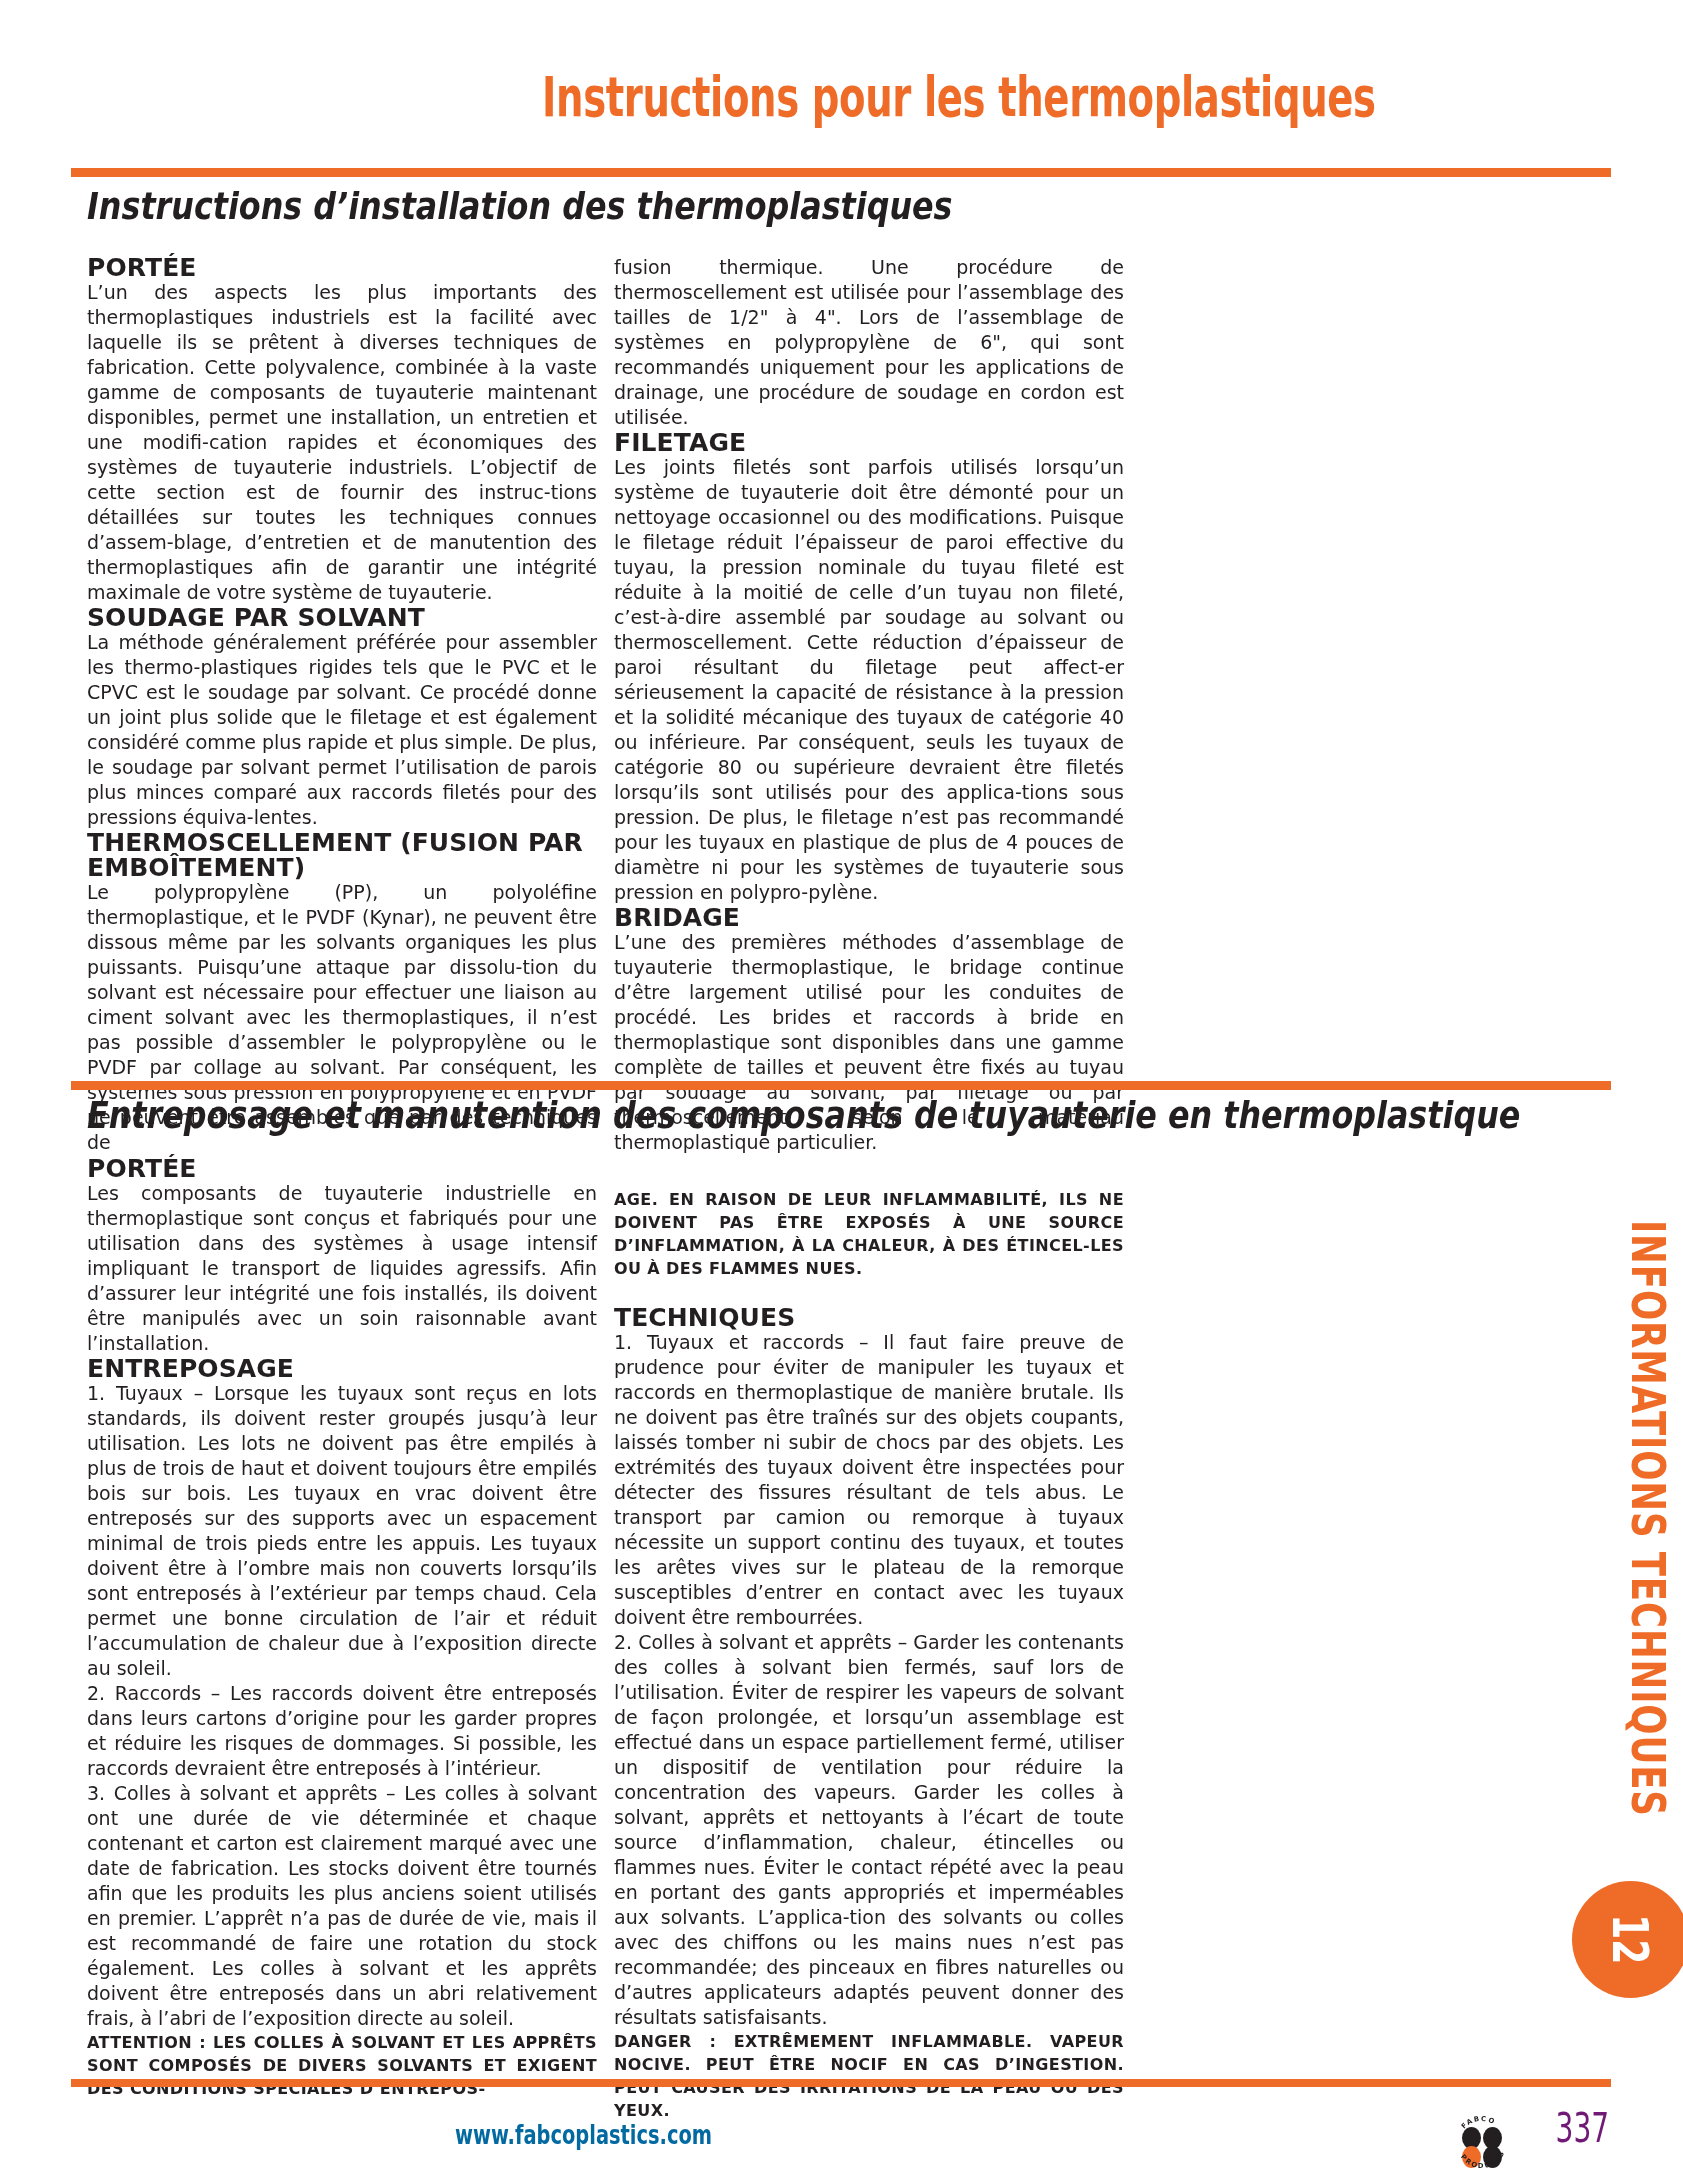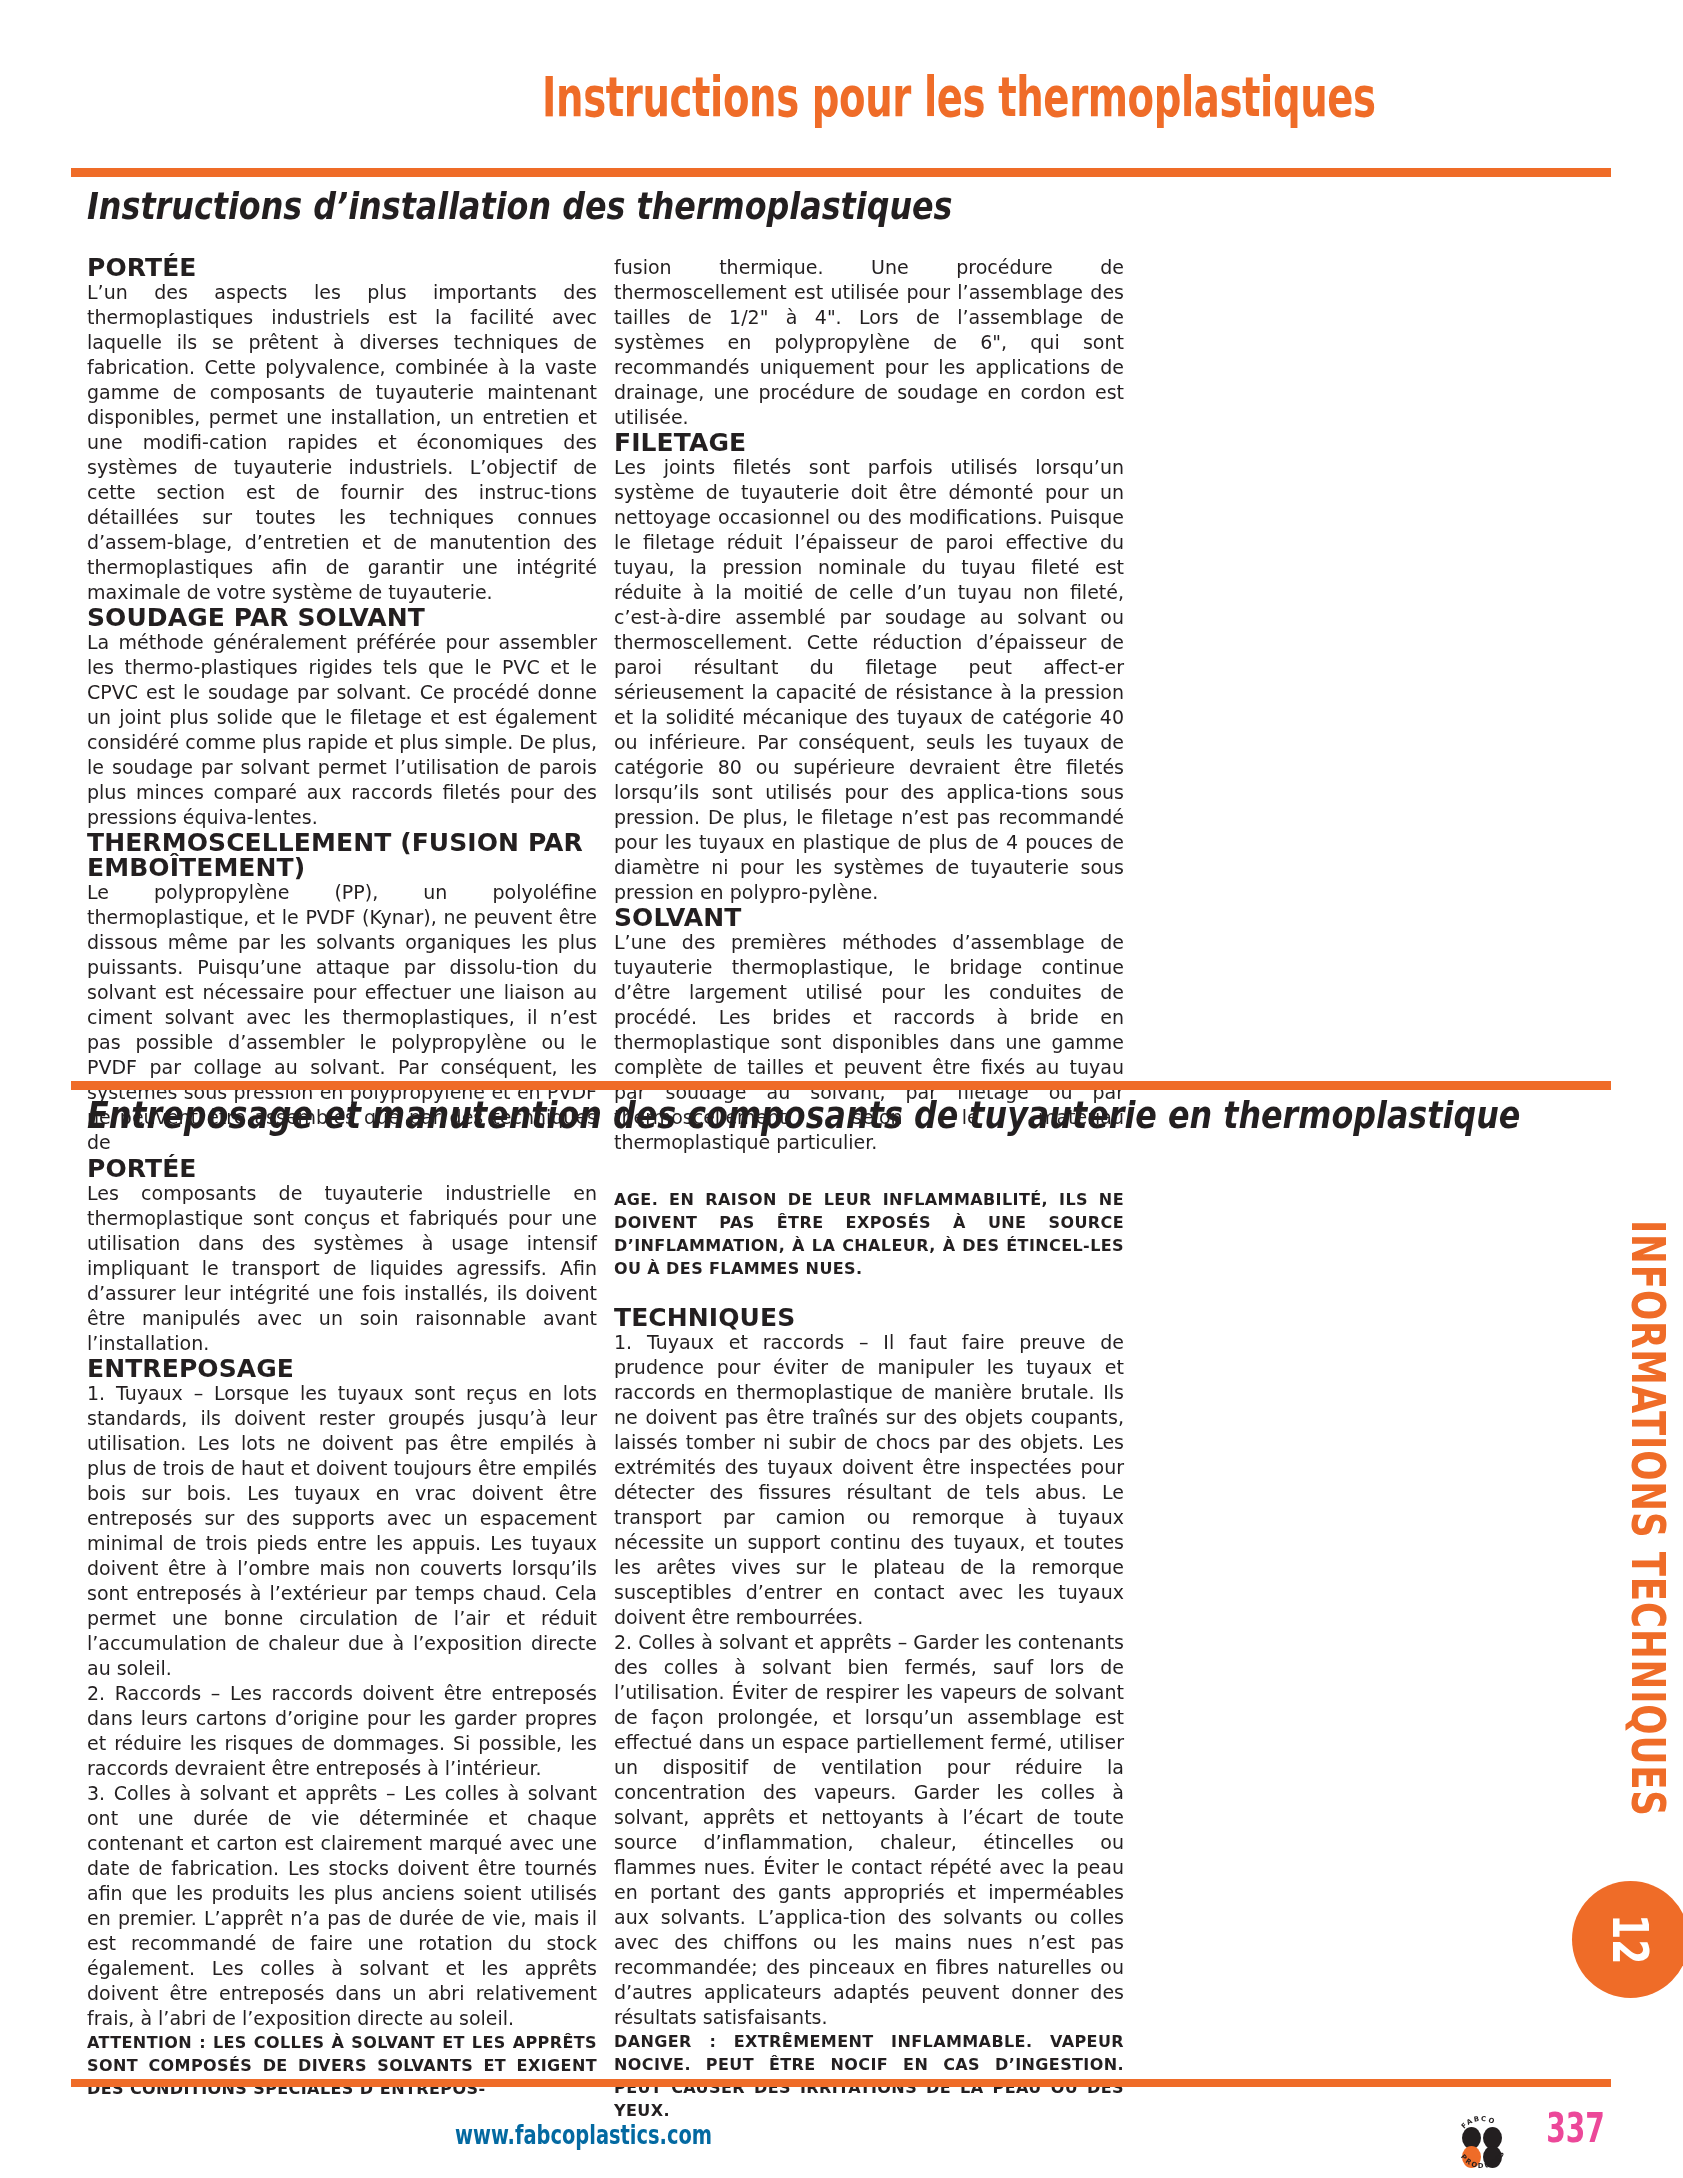--- a/index.html
+++ b/index.html
@@ -208,24 +208,25 @@
     width: 61px; height: 61px;
     font-size: 6px;
     color: #231f20;
   }
 
   .footer-page {
     position: absolute;
     left: 1538px;
     top: 2105px;
     width: 89px;
-    font-family: "DejaVu Sans Condensed", "Liberation Sans Narrow", "Liberation Sans", sans-serif;
-    font-weight: bold;
+    text-align: center;
+    font-family: "DejaVu Sans Condensed", "Liberation Sans Narrow", "Liberation Sans", sans-serif;
+    font-weight: normal;
     font-size: 40px;
-    color: #ec4899;
+    color: #701a75;
   }
   .footer-page span { display:inline-block; transform: scaleX(0.78); }
 </style>
 </head>
 <body>
 
 <div class="page-header">
   <div class="page-header-title">Instructions pour les thermoplastiques</div>
 </div>
 
@@ -239,21 +240,21 @@
   <div class="subhead">SOUDAGE PAR SOLVANT</div>
   <p>La méthode généralement préférée pour assembler les thermo-plastiques rigides tels que le PVC et le CPVC est le soudage par solvant. Ce procédé donne un joint plus solide que le filetage et est également considéré comme plus rapide et plus simple. De plus, le soudage par solvant permet l’utilisation de parois plus minces comparé aux raccords filetés pour des pressions équiva-lentes.</p>
   <div class="subhead">THERMOSCELLEMENT (FUSION PAR EMBOÎTEMENT)</div>
   <p>Le polypropylène (PP), un polyoléfine thermoplastique, et le PVDF (Kynar), ne peuvent être dissous même par les solvants organiques les plus puissants. Puisqu’une attaque par dissolu-tion du solvant est nécessaire pour effectuer une liaison au ciment solvant avec les thermoplastiques, il n’est pas possible d’assembler le polypropylène ou le PVDF par collage au solvant. Par conséquent, les systèmes sous pression en polypropylène et en PVDF ne peuvent être assemblés que par des techniques de</p>
 </div>
 
 <div class="col sec1-right">
   <p>fusion thermique. Une procédure de thermoscellement est utilisée pour l’assemblage des tailles de 1/2" à 4". Lors de l’assemblage de systèmes en polypropylène de 6", qui sont recommandés uniquement pour les applications de drainage, une procédure de soudage en cordon est utilisée.</p>
   <div class="subhead">FILETAGE</div>
   <p>Les joints filetés sont parfois utilisés lorsqu’un système de tuyauterie doit être démonté pour un nettoyage occasionnel ou des modifications. Puisque le filetage réduit l’épaisseur de paroi effective du tuyau, la pression nominale du tuyau fileté est réduite à la moitié de celle d’un tuyau non fileté, c’est-à-dire assemblé par soudage au solvant ou thermoscellement. Cette réduction d’épaisseur de paroi résultant du filetage peut affect-er sérieusement la capacité de résistance à la pression et la solidité mécanique des tuyaux de catégorie 40 ou inférieure. Par conséquent, seuls les tuyaux de catégorie 80 ou supérieure devraient être filetés lorsqu’ils sont utilisés pour des applica-tions sous pression. De plus, le filetage n’est pas recommandé pour les tuyaux en plastique de plus de 4 pouces de diamètre ni pour les systèmes de tuyauterie sous pression en polypro-pylène.</p>
-  <div class="subhead">SOLVANT</div>
+  <div class="subhead">BRIDAGE</div>
   <p>L’une des premières méthodes d’assemblage de tuyauterie thermoplastique, le bridage continue d’être largement utilisé pour les conduites de procédé. Les brides et raccords à bride en thermoplastique sont disponibles dans une gamme complète de tailles et peuvent être fixés au tuyau par soudage au solvant, par filetage ou par thermoscellement, selon le matériau thermoplastique particulier.</p>
 </div>
 
 <div class="rule-orange rule-mid"></div>
 
 <div class="section-heading sec2-heading">Entreposage et manutention des composants de tuyauterie en thermoplastique</div>
 
 <div class="col sec2-left">
   <div class="subhead">PORTÉE</div>
   <p>Les composants de tuyauterie industrielle en thermoplastique sont conçus et fabriqués pour une utilisation dans des systèmes à usage intensif impliquant le transport de liquides agressifs. Afin d’assurer leur intégrité une fois installés, ils doivent être manipulés avec un soin raisonnable avant l’installation.</p>

